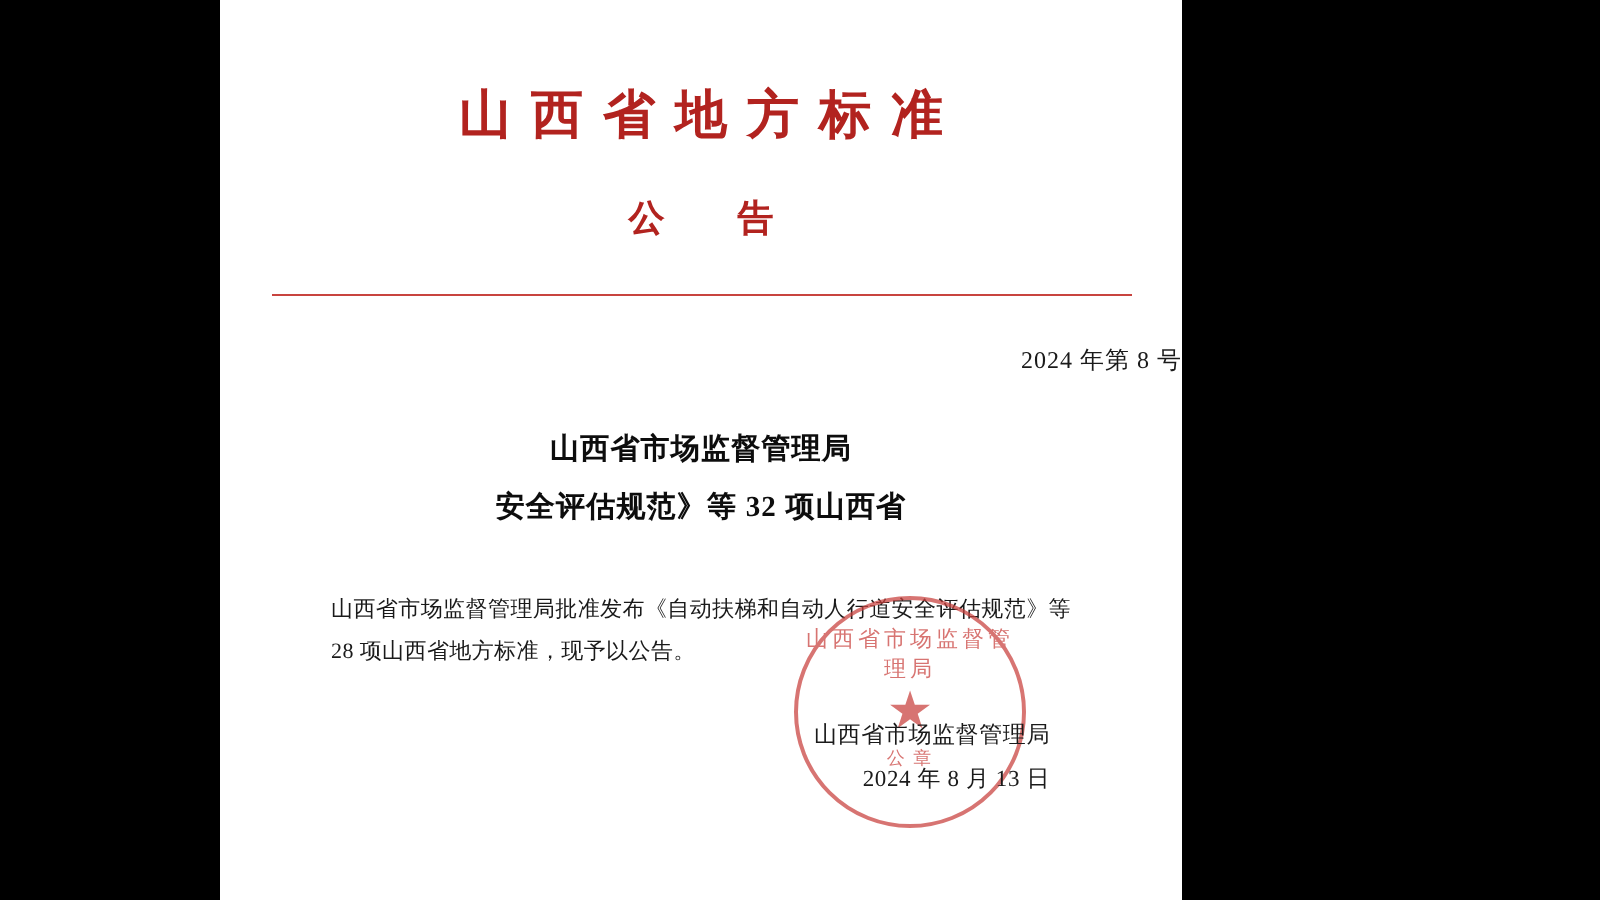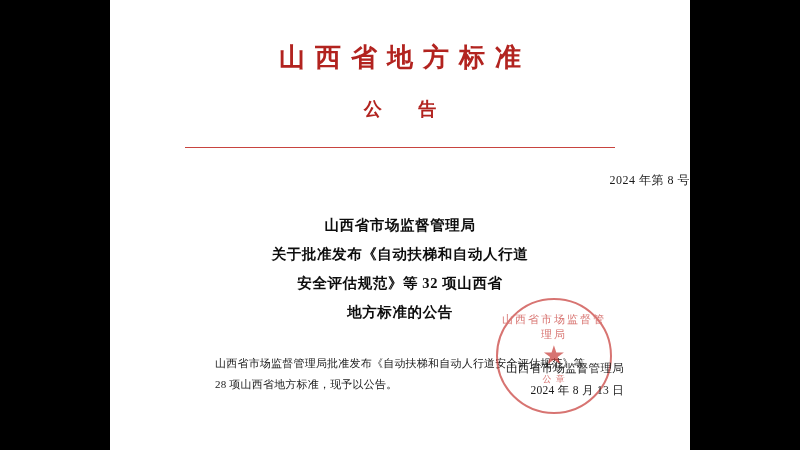--- a/index.html
+++ b/index.html
@@ -12,21 +12,21 @@
     height: 450px;
     position: relative;
     background: #000000;
     overflow: hidden;
     font-family: "Liberation Serif", "DejaVu Serif", serif;
   }
   .doc {
     position: absolute;
     left: 110px;
     top: 0;
-    width: 580px;
+    width: 481px;
     height: 450px;
     background: #ffffff;
     box-sizing: border-box;
     padding: 0;
     overflow: hidden;
   }
   .masthead {
     text-align: center;
     color: #b2231f;
     font-family: "Liberation Serif", "DejaVu Serif", serif;
@@ -141,23 +141,21 @@
       <div class="masthead-line1">山西省地方标准</div>
       <div class="masthead-line2">公 告</div>
     </div>
 
     <div class="rule"></div>
 
     <div class="doc-number">2024 年第 8 号</div>
 
     <div class="title-block">
       <div>山西省市场监督管理局</div>
-      <div>关于批准发布《自动扶梯和自动人行道</div>
       <div>安全评估规范》等 32 项山西省</div>
-      <div>地方标准的公告</div>
     </div>
 
     <div class="body-block">山西省市场监督管理局批准发布《自动扶梯和自动人行道安全评估规范》等 28 项山西省地方标准，现予以公告。</div>
 
     <div class="stamp">
       <div class="arc-top">山西省市场监督管理局</div>
       <div class="star">★</div>
       <div class="arc-bottom">公 章</div>
     </div>
 

